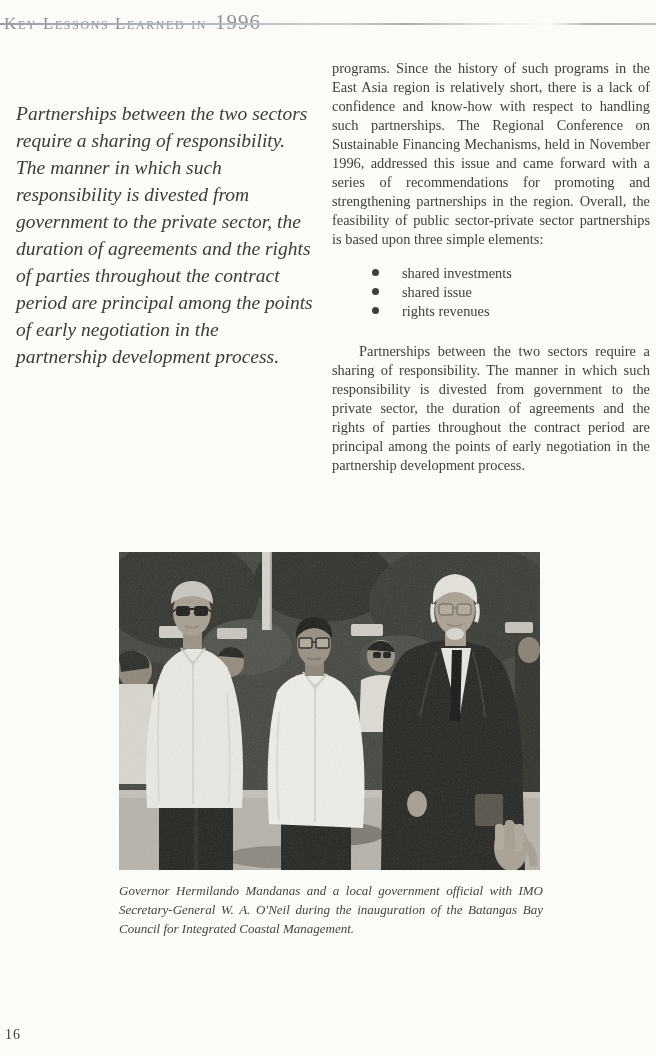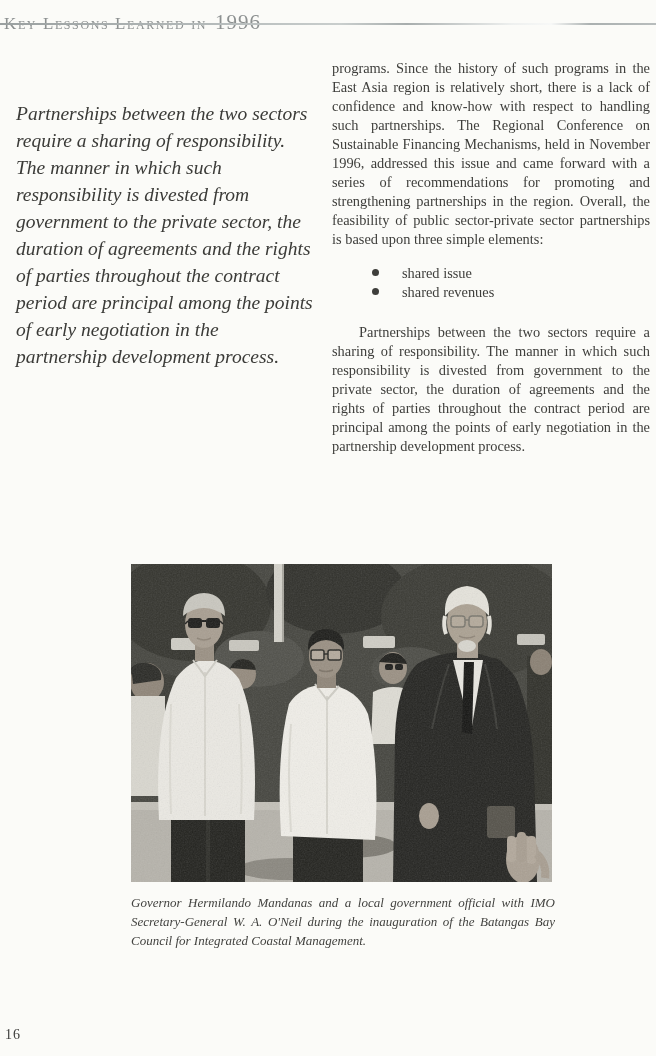--- a/index.html
+++ b/index.html
@@ -29,21 +29,21 @@
   }
   .body-col p{margin:0;}
   .body-col p.indent{text-indent:27px;margin-top:21px;}
   ul.bullets{list-style:none;margin:15px 0 0 0;padding:0 0 0 38px;}
   ul.bullets li{position:relative;padding-left:32px;text-align:left;}
   ul.bullets .dot{
     position:absolute;left:2px;top:5px;width:7px;height:7px;border-radius:50%;
     background:#3e3e3b;display:inline-block;
   }
   
-  .figure{position:absolute;left:115px;top:548px;width:424px;margin:16px;}
+  .figure{position:absolute;left:115px;top:548px;width:424px;margin:4px;}
   .photo{width:421px;height:318px;}
   .photo svg{display:block;width:100%;height:100%;}
   .figcaption{
     margin-top:11px;width:424px;font-style:italic;font-size:13px;
     line-height:19px;color:#434340;text-align:justify;
   }
   
   .pageno{position:absolute;left:5px;top:1027px;font-size:14px;letter-spacing:1px;color:#3c3c3a;}
 </style>
 </head>
@@ -55,27 +55,31 @@
     <span class="hdr-caps">Key Lessons Learned in</span>
     <span class="hdr-year">1996</span>
   </div>
   <div class="header-rule"></div>
 
   <blockquote class="pullquote">Partnerships between the two sectors require a sharing of responsibility.  The manner in which such responsibility is divested from government to the private sector, the duration of agreements and the rights of parties throughout the contract period are principal among the points of early negotiation in the partnership development process.</blockquote>
 
   <div class="body-col">
     <p>programs.  Since the history of such programs in the East Asia region is relatively short, there is a lack of confidence and know-how with respect to handling such partnerships.  The Regional Conference on Sustainable Financing Mechanisms, held in November 1996, addressed this issue and came forward with a series of recommendations for promoting and strengthening partnerships in the region.  Overall, the feasibility of public sector-private sector partnerships is based upon three simple elements:</p>
     <ul class="bullets">
+      <li>
+        <span class="dot"></span>
+        <span>shared investments</span>
+      </li>
       <li>
         <span class="dot"></span>
         <span>shared issue</span>
       </li>
       <li>
         <span class="dot"></span>
-        <span>shared revenues</span>
+        <span>rights revenues</span>
       </li>
     </ul>
     <p class="indent">Partnerships between the two sectors require a sharing of responsibility.  The manner in which such responsibility is divested from government to the private sector, the duration of agreements and the rights of parties throughout the contract period are principal among the points of early negotiation in the partnership development process.</p>
   </div>
 
   <figure class="figure">
     <div class="photo" role="img" aria-label="Black-and-white photograph of three men walking outdoors in front of trees and white pillars: two men in white barong shirts, one older man in a dark suit and tie, with other officials in the background">
       <svg viewBox="0 0 421 318" preserveAspectRatio="none" xmlns="http://www.w3.org/2000/svg">
         <defs>
           <filter id="grain" x="0" y="0" width="100%" height="100%">

